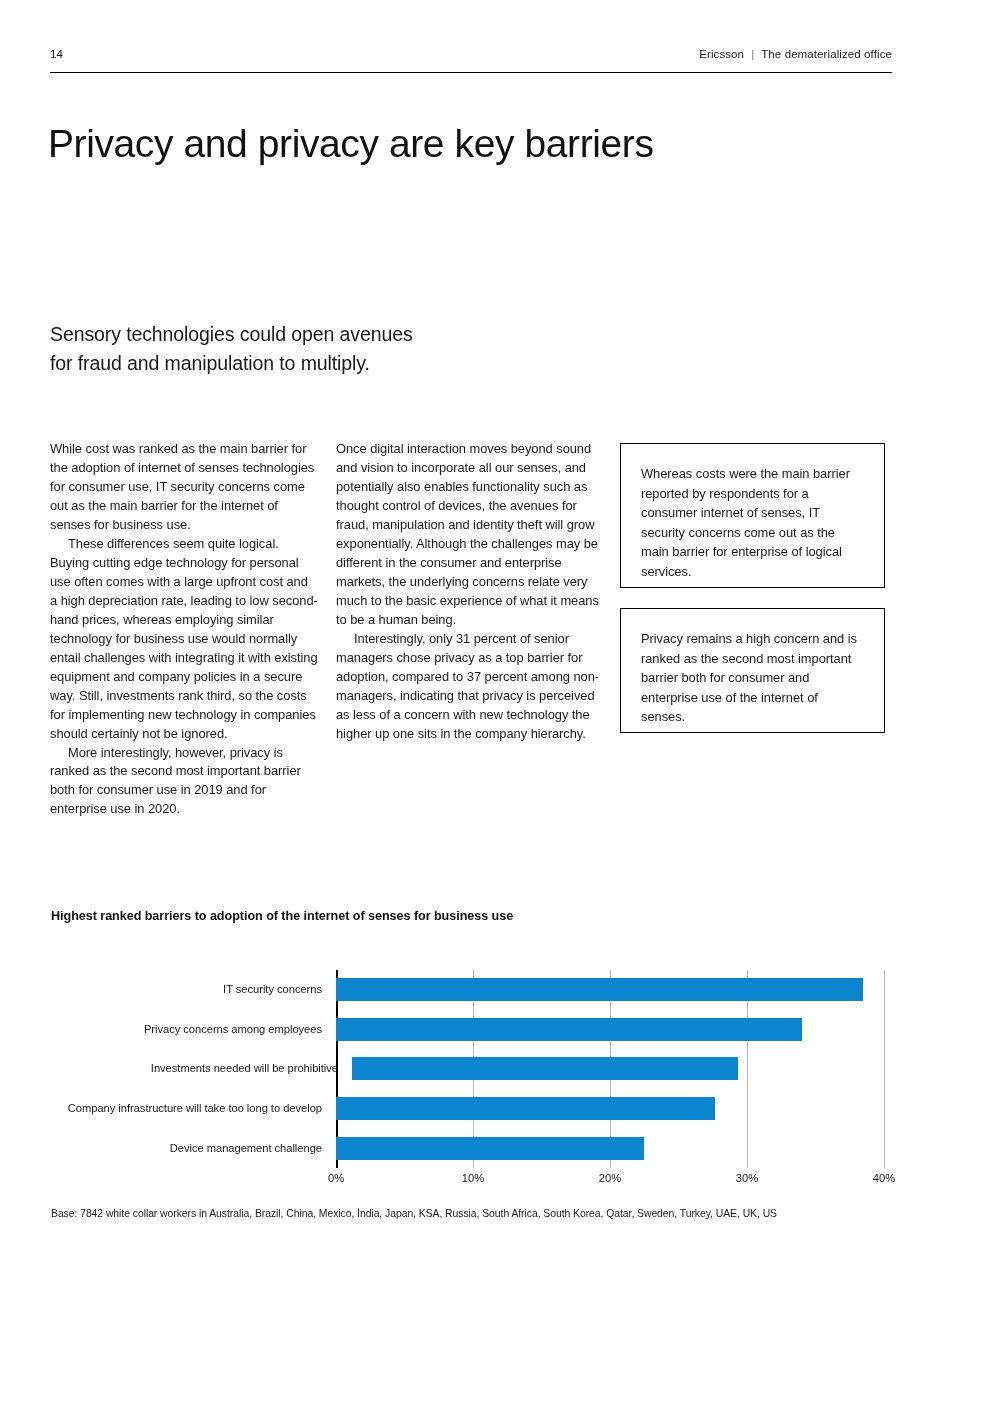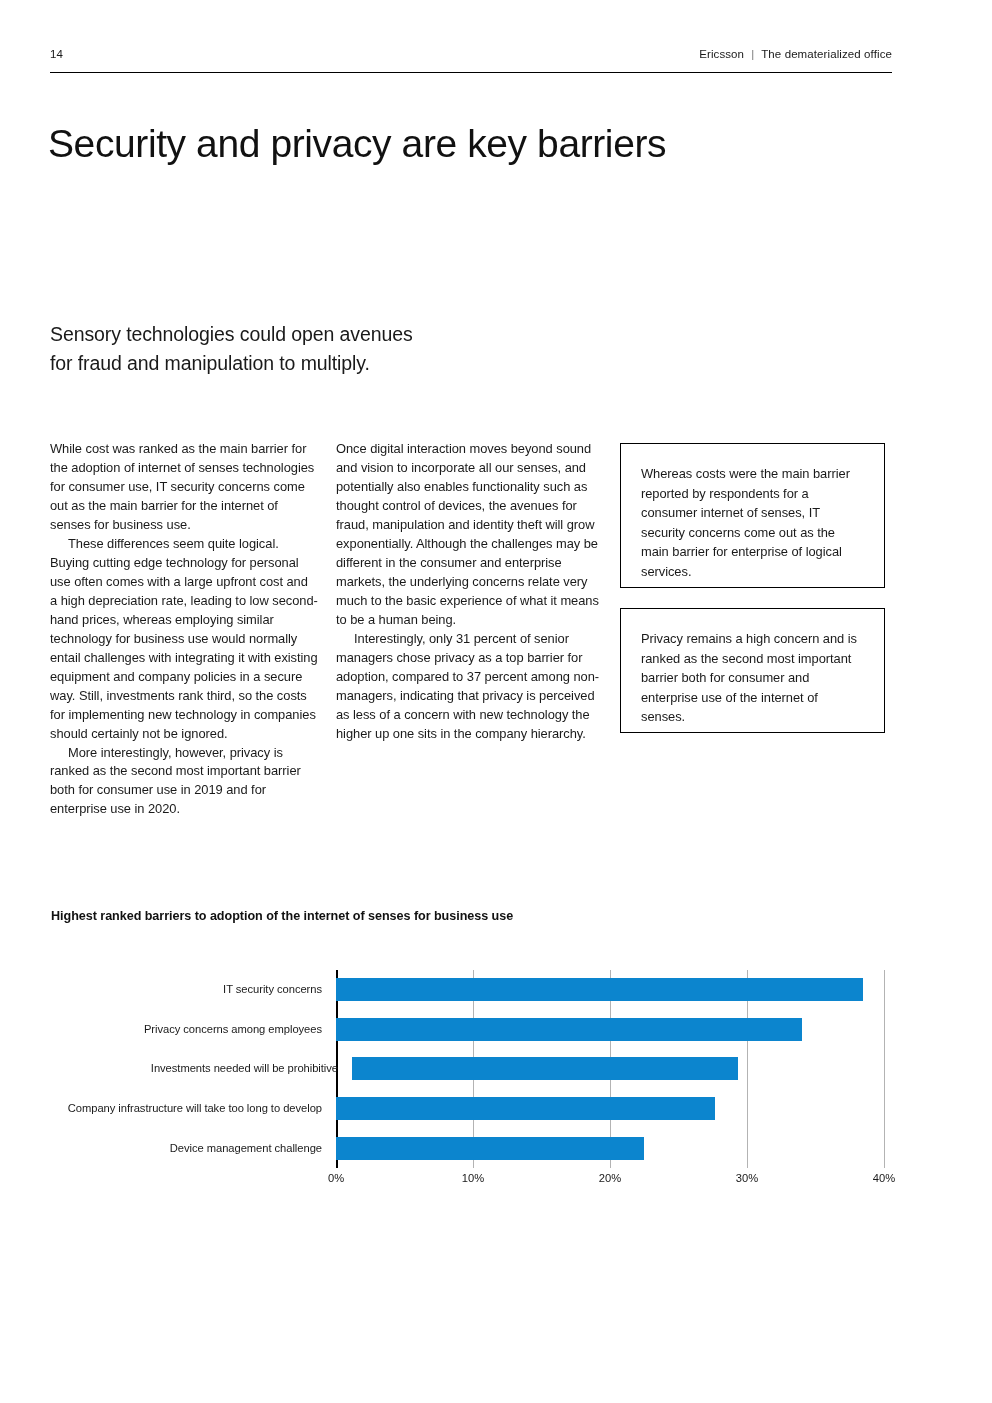--- a/index.html
+++ b/index.html
@@ -204,21 +204,21 @@
   <div class="runhead">
     <span>14</span>
     <span class="runhead-right">
       <span>Ericsson</span>
       <span class="runhead-sep">|</span>
       <span>The dematerialized office</span>
     </span>
   </div>
   <div class="rule"></div>
 
-  <h1 class="page-title">Security and privacy are key barriers</h1>
+  <h1 class="page-title">Privacy and privacy are key barriers</h1>
 
   <div class="deck">
     <div>Sensory technologies could open avenues</div>
     <div>for fraud and manipulation to multiply.</div>
   </div>
 
   <div class="col col-1">
     <p>While cost was ranked as the main barrier for the adoption of internet of senses technologies for consumer use, IT security concerns come out as the main barrier for the internet of senses for business use.</p>
     <p class="indent">These differences seem quite logical. Buying cutting edge technology for personal use often comes with a large upfront cost and a high depreciation rate, leading to low second-hand prices, whereas employing similar technology for business use would normally entail challenges with integrating it with existing equipment and company policies in a secure way. Still, investments rank third, so the costs for implementing new technology in companies should certainly not be ignored.</p>
     <p class="indent">More interestingly, however, privacy is ranked as the second most important barrier both for consumer use in 2019 and for enterprise use in 2020.</p>
@@ -268,14 +268,15 @@
       </div>
     <div class="xticks" id="xticks">
         <div class="xtick" style="left: 0px;">0%</div>
         <div class="xtick" style="left: 137px;">10%</div>
         <div class="xtick" style="left: 274px;">20%</div>
         <div class="xtick" style="left: 411px;">30%</div>
         <div class="xtick" style="left: 548px;">40%</div>
       </div>
   </div>
 
+  <div class="footnote">Base: 7842 white collar workers in Australia, Brazil, China, Mexico, India, Japan, KSA, Russia, South Africa, South Korea, Qatar, Sweden, Turkey, UAE, UK, US</div>
 
 </div>
 
 </body></html>

